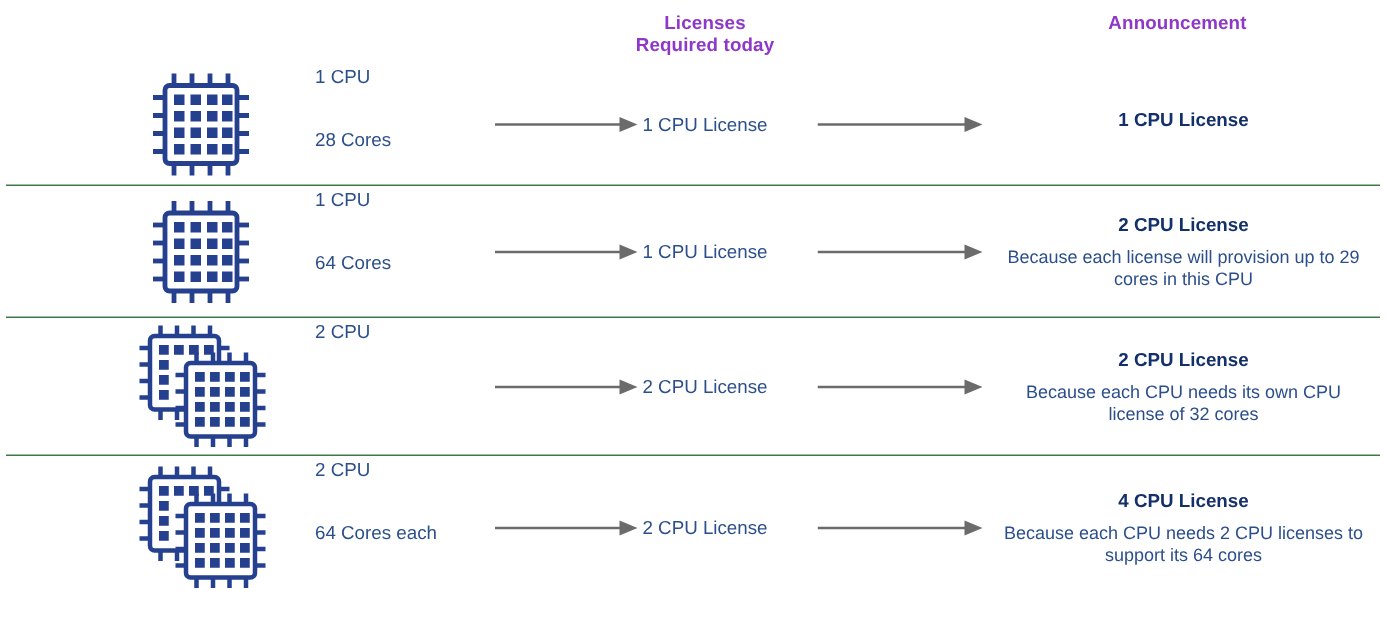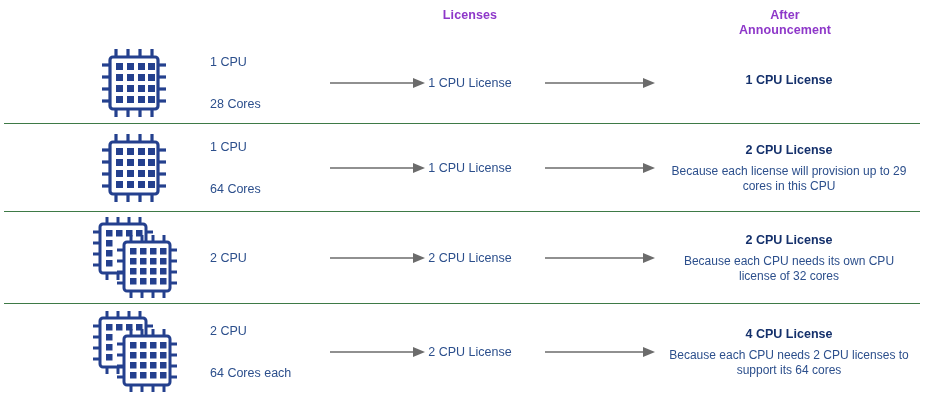--- a/index.html
+++ b/index.html
@@ -75,21 +75,20 @@
 
   
   .spec {
     position: absolute;
     left: 210px;
     top: 0;
     height: 100%;
     width: 140px;
     display: flex;
     flex-direction: column;
-    justify-content: center;
     gap: 28px;
     color: #2C4F8C;
     font-size: 12.5px;
     line-height: 14px;
   }
 
   
   .arrow {
     position: absolute;
     top: 0;
@@ -143,23 +142,23 @@
   }
 </style>
 </head>
 <body>
 
 <div id="diagram">
 
   <div class="header-row">
     <div class="col-header mid">
       <div>Licenses</div>
+      <div>Required today</div>
     </div>
     <div class="col-header right">
-      <div>After</div>
       <div>Announcement</div>
     </div>
   </div>
 
   <div class="row row-1">
     <div class="icon-cell">
       <svg width="76" height="72" viewBox="0 0 76 72" aria-hidden="true">
         <g stroke="#24408E" stroke-width="3.2" fill="none">
           <line x1="16" y1="2" x2="16" y2="11"></line>
             <line x1="28" y1="2" x2="28" y2="11"></line>

